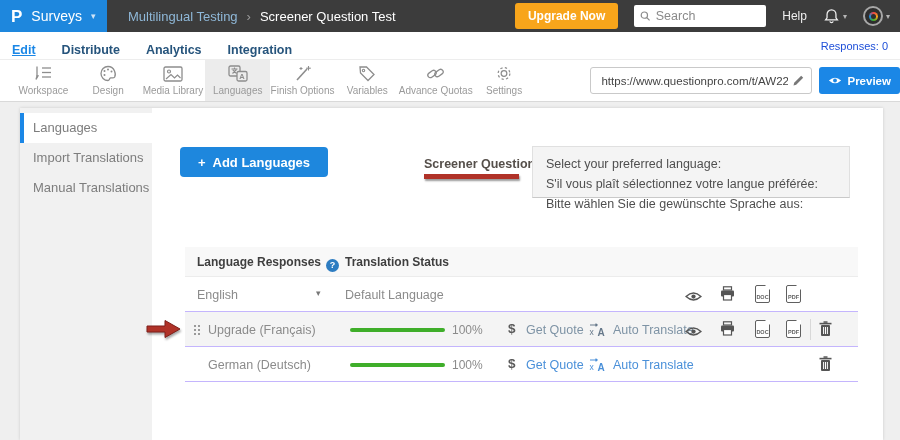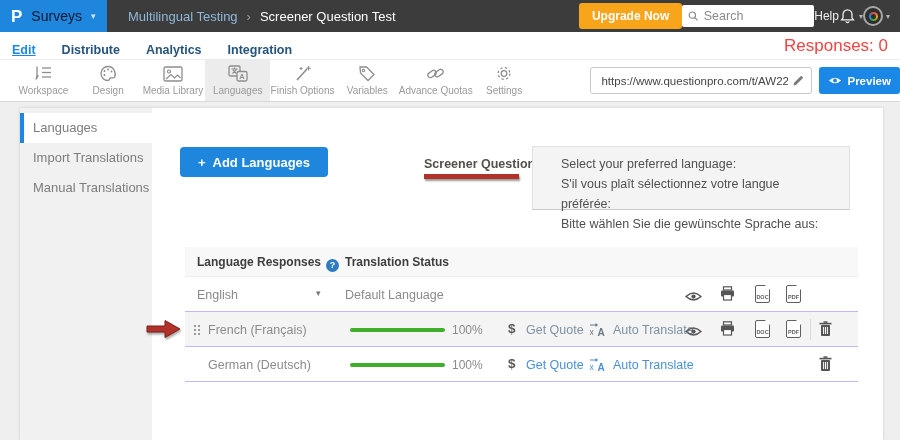--- a/index.html
+++ b/index.html
@@ -3,43 +3,43 @@
 <meta charset="utf-8">
 <style>
   * { margin:0; padding:0; box-sizing:border-box; }
   html,body { width:900px; height:440px; overflow:hidden; }
   body { font-family:"Liberation Sans","DejaVu Sans",sans-serif; background:#efefef; position:relative; }
 
   
   .topbar { height:32px; background:#3c3c3c; display:flex; align-items:center; }
   .brand { width:107px; height:32px; background:#1e87dd; display:flex; align-items:center; padding-left:11px; gap:9px; cursor:pointer; flex-shrink:0; }
   .logo { color:#fff; font-weight:bold; font-size:17px; line-height:1; }
-  .product { color:#0f172a; font-size:14px; }
+  .product { color:#ffffff; font-size:14px; }
   .brand .caret { color:#cfe4f7; font-size:9px; }
   .breadcrumb { display:flex; align-items:center; gap:9px; margin-left:21px; }
   .bc-parent { color:#8fb8d8; font-size:13px; cursor:pointer; }
   .bc-sep { color:#9a9a9a; font-size:13px; }
   .bc-current { color:#fff; font-size:13px; }
-  .topbar-right { margin-left:auto; display:flex; align-items:center; gap:0; padding-right:10px; }
+  .topbar-right { margin-left:auto; display:flex; align-items:center; gap:16px; padding-right:10px; }
   .upgrade { background:#f8a51b; color:#fff; border:none; font-family:inherit; font-size:12px; font-weight:bold; padding:6px 13px; border-radius:3px; cursor:pointer; }
   .searchbox { width:132px; height:22px; background:#fff; border-radius:2px; display:flex; align-items:center; padding:0 6px; gap:5px; }
   .searchbox input { border:none; outline:none; width:100%; font-family:inherit; font-size:12.5px; color:#444; }
   .searchbox input::placeholder { color:#8a8a8a; }
   .help { color:#efefef; font-size:12px; cursor:pointer; }
   .icon-group { display:flex; align-items:center; gap:3px; cursor:pointer; }
   .icon-group .caret { color:#b5b5b5; font-size:8px; }
   .avatar { width:20px; height:20px; border-radius:50%; border:2px solid #a8a8a8; background:#2e2e2e; position:relative; overflow:hidden; }
   .avatar i { position:absolute; left:4px; top:4px; width:9px; height:9px; border-radius:50%; background:conic-gradient(#e44,#f8a51b,#3fae2a,#1e87dd,#e44); }
   .avatar b { position:absolute; left:6px; top:6px; width:5px; height:5px; border-radius:50%; background:#2e2e2e; }
 
   
   .navrow { height:27px; background:#fff; display:flex; align-items:center; padding:0 12px; gap:26px; }
   .navtab { font-size:12.5px; font-weight:bold; color:#26547c; cursor:pointer;margin-top:8px; }
   .navtab.active { color:#1b87e6; text-decoration:underline; }
-  .responses { margin-left:auto; color:#ef4444; font-size:17px; }
+  .responses { margin-left:auto; color:#1d4ed8; font-size:11px; }
 
   
   .toolbar { height:43px; background:#fff; border-top:1px solid #ededed; border-bottom:1px solid #d9d9d9; display:flex; align-items:stretch; }
   .tool { width:72px; display:flex; flex-direction:column; align-items:center; justify-content:center; gap:3px; color:#8d8d8d; cursor:pointer; }
   .tool:first-child { margin-left:11px; }
   .tool.active { background:#ececec; }
   .tool .tlabel { font-size:10px; color:#9a9a9a; white-space:nowrap; }
   .urlbox { align-self:center; margin-left:54px; width:222px; height:27px; border:1px solid #c9c9c9; border-radius:3px; display:flex; align-items:center; padding:0 6px 0 10px; gap:4px; }
   .urltext { font-size:11.5px; color:#444; white-space:nowrap; overflow:hidden; flex:1; }
   .previewbtn { align-self:center; margin-left:7px; height:27px; background:#1b87e6; color:#fff; border:none; border-radius:3px; font-family:inherit; font-size:11.5px; font-weight:bold; display:flex; align-items:center; gap:5px; padding:0 9px; cursor:pointer; }
@@ -50,21 +50,21 @@
   .sidebar { position:absolute; left:0; top:0; width:132px; height:100%; background:#f1f1f1; padding-top:5px; }
   .side-item { height:30px; line-height:30px; padding-left:13px; font-size:13px; color:#7d7d7d; cursor:pointer; }
   .side-item.active { background:#fff; border-left:4px solid #1b87e6; padding-left:9px; }
   .content { position:absolute; left:132px; top:0; right:0; height:100%; }
 
   .add-btn { position:absolute; left:28px; top:39px; width:148px; height:30px; background:#1e87dd; color:#fff; border:none; border-radius:4px; font-family:inherit; font-size:13px; font-weight:bold; cursor:pointer; }
   .add-btn .plus { margin-right:7px; font-weight:bold; }
 
   .screener-label { position:absolute; left:272px; top:49px; font-size:12.5px; font-weight:bold; color:#554f4a; }
   .red-underline { position:absolute; left:272px; top:66px; width:95px; height:5px; background:#b03228; box-shadow:1px 2px 2px rgba(0,0,0,.4); }
-  .screener-box { position:absolute; left:380px; top:38px; width:318px; height:64px; background:#f4f4f4; border:1px solid #e0e0e0; border-bottom-color:#c9c9c9; padding:7px 28px; font-size:12.5px; color:#4f4f4f; line-height:20px; }
+  .screener-box { position:absolute; left:380px; top:38px; width:318px; height:52px; background:#f4f4f4; border:1px solid #e0e0e0; border-bottom-color:#c9c9c9; padding:7px 13px; font-size:12.5px; color:#4f4f4f; line-height:20px; }
 
   .table { position:absolute; left:33px; top:139px; width:673px; }
   .thead { height:30px; background:#f8f8f8; border-bottom:1px solid #ececec; position:relative; }
   .th { position:absolute; top:8px; font-size:12px; font-weight:bold; color:#3f3f3f; }
   .th1 { left:12px; } .th2 { left:160px; }
   .help-badge { display:inline-block; width:13px; height:13px; border-radius:50%; background:#2d7cc1; color:#fff; font-size:9px; font-weight:bold; line-height:13px; text-align:center; margin-left:5px; vertical-align:-2px; cursor:pointer; }
 
   .row { height:35px; border-bottom:1px solid #c4b5fd; position:relative; }
   .row.highlight { background:#f4f4f4; }
   .cell-name { position:absolute; left:12px; top:11px; font-size:12.5px; color:#8b8b8b; }
@@ -274,21 +274,21 @@
                   <rect x="3.5" y="0.8" width="8" height="3.2" fill="none" stroke="#555" stroke-width="1.2"></rect>
                   <rect x="1" y="4.5" width="13" height="6" rx="1" fill="#555"></rect>
                   <rect x="3.5" y="8.5" width="8" height="5.5" fill="#fff" stroke="#555" stroke-width="1.2"></rect>
                 </svg></span>
             <span class="act a-doc"><span class="file-icon"><b>DOC</b></span></span>
             <span class="act a-pdf"><span class="file-icon"><b>PDF</b></span></span>
           </div>
 
           <div class="row fr highlight">
             <span class="drag"></span>
-            <span class="cell-name">French (Français)</span>
+            <span class="cell-name">Upgrade (Français)</span>
             <span class="progress"></span>
             <span class="pct">100%</span>
             <span class="dollar">$</span>
             <span class="quote">Get Quote</span>
             <span class="tr-icon"><svg width="18" height="13" viewBox="0 0 18 13">
                   <path d="M1 2 H8.5 M8.5 2 l-2 -1.3 M8.5 2 l-2 1.3" fill="none" stroke="#66788a" stroke-width="1.1"></path>
                   <text x="0.5" y="12" font-size="8.5" fill="#66788a">x</text>
                   <text x="8.5" y="12.5" font-size="10" font-weight="bold" fill="#66788a">A</text>
                 </svg></span>
             <span class="auto">Auto Translate</span>

